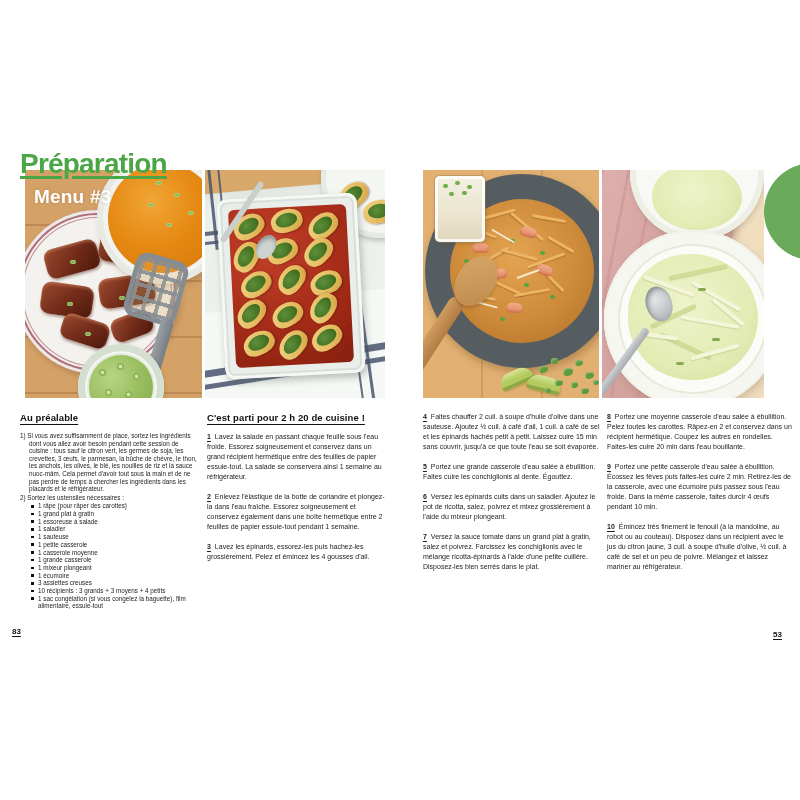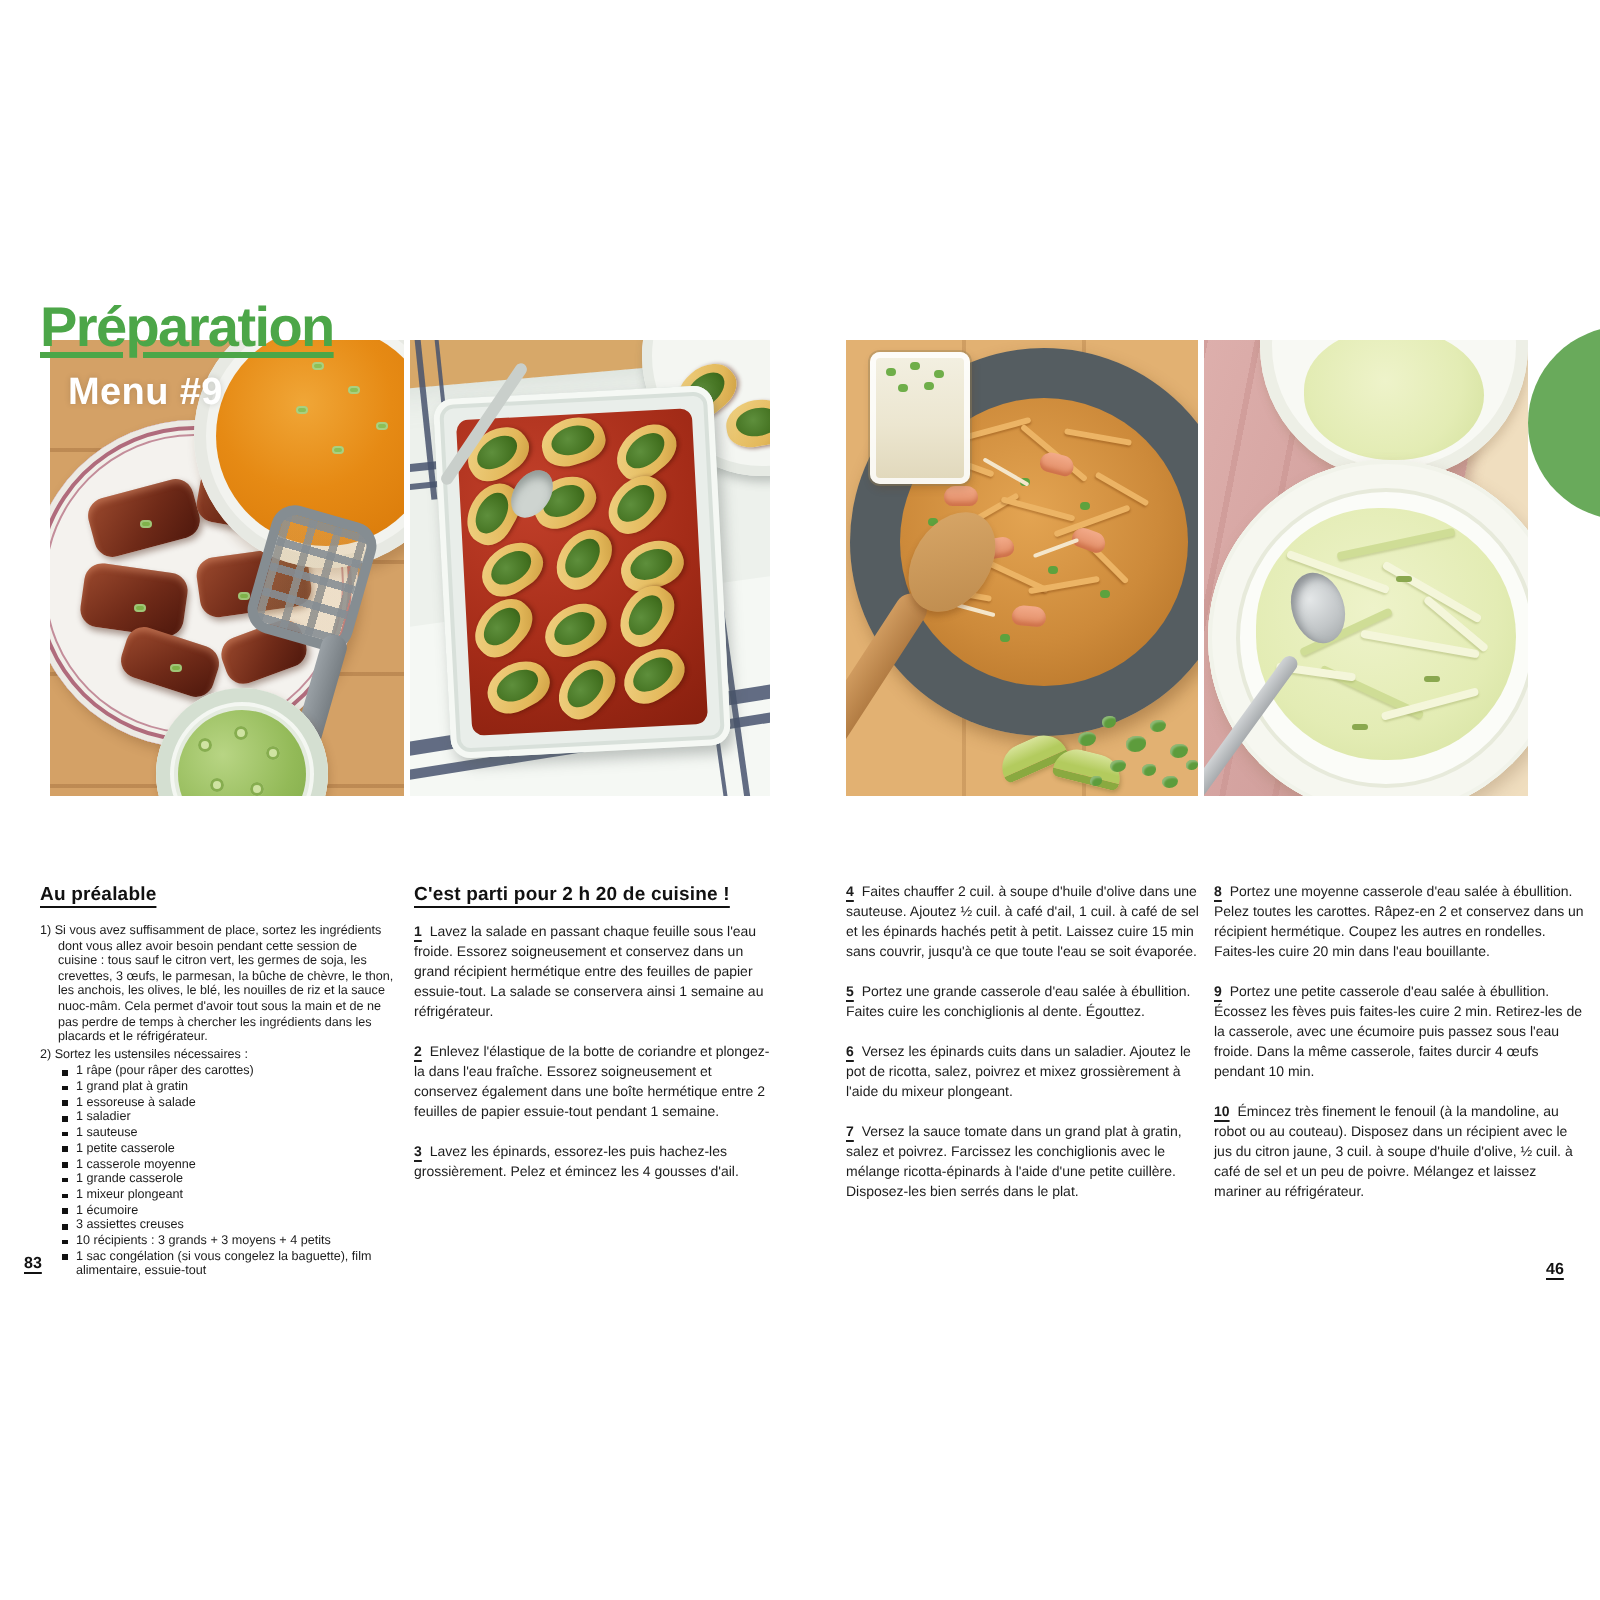--- a/index.html
+++ b/index.html
@@ -117,21 +117,21 @@
     background:radial-gradient(circle at 40% 35%, #e4e7e8 0%, #c2c6c8 55%, #9fa4a6 100%);
     box-shadow:inset 2px 3px 4px rgba(90,95,100,.55); }
   .spoon4-h { left:14px; top:150px; width:8px; height:92px; border-radius:4px; transform:rotate(36deg);
     background:linear-gradient(90deg,#d0d3d5,#a7abae); }
 
   
   .green-dot { position:absolute; left:764px; top:163px; width:97px; height:97px; border-radius:50%;
     background:#69aa5b; z-index:5; }
 
   
-  .col { position:absolute; top:412px; color:#1c1c1c; z-index:3;margin-top:30px; }
+  .col { position:absolute; top:412px; color:#1c1c1c; z-index:3; }
   #col-prelim { left:20px;  width:177px; }
   #col-cook   { left:207px; width:179px; }
   #col-steps1 { left:423px; width:179px; }
   #col-steps2 { left:607px; width:186px; }
 
   .sec-title { font-size:9.5px; font-weight:bold; color:#111;
     text-decoration:underline; text-underline-offset:2.5px; text-decoration-thickness:1px;
     margin-bottom:9px; letter-spacing:0.1px; }
 
   .pre-item { font-size:6.3px; line-height:7.6px; padding-left:9px; text-indent:-9px; margin-bottom:1px; }
@@ -146,21 +146,21 @@
     text-decoration:underline; text-underline-offset:1.5px; z-index:3; }
   #page-left  { left:12px;  top:627px; }
   #page-right { left:773px; top:630px; }
 </style>
 </head>
 <body>
 
 <div class="canvas">
 
   <div class="title-prep">Préparation</div>
-  <div class="menu-label">Menu #9</div>
+  <div class="menu-label">Menu #3</div>
 
   <div id="photo1" class="photo">
     <div class="wood-lines-h"></div>
     <div class="abs circle plate-main" id="meat-plate">
         <div class="meat" style="left: 30px; top: 34px; width: 54px; height: 30px; transform: rotate(-15deg);"></div>
         <div class="meat" style="left: 84px; top: 26px; width: 50px; height: 28px; transform: rotate(10deg);"></div>
         <div class="meat" style="left: 26px; top: 74px; width: 52px; height: 32px; transform: rotate(8deg);"></div>
         <div class="meat" style="left: 84px; top: 66px; width: 56px; height: 30px; transform: rotate(-8deg);"></div>
         <div class="meat" style="left: 46px; top: 108px; width: 48px; height: 26px; transform: rotate(18deg);"></div>
         <div class="meat" style="left: 96px; top: 104px; width: 42px; height: 24px; transform: rotate(-20deg);"></div>
@@ -395,14 +395,14 @@
 
   <div id="col-steps2" class="col">
     <div>
         <p class="step"><span class="step-num">8</span><span> Portez une moyenne casserole d'eau salée à ébullition. Pelez toutes les carottes. Râpez-en 2 et conservez dans un récipient hermétique. Coupez les autres en rondelles. Faites-les cuire 20 min dans l'eau bouillante.</span></p>
         <p class="step"><span class="step-num">9</span><span> Portez une petite casserole d'eau salée à ébullition. Écossez les fèves puis faites-les cuire 2 min. Retirez-les de la casserole, avec une écumoire puis passez sous l'eau froide. Dans la même casserole, faites durcir 4 œufs pendant 10 min.</span></p>
         <p class="step"><span class="step-num">10</span><span> Émincez très finement le fenouil (à la mandoline, au robot ou au couteau). Disposez dans un récipient avec le jus du citron jaune, 3 cuil. à soupe d'huile d'olive, ½ cuil. à café de sel et un peu de poivre. Mélangez et laissez mariner au réfrigérateur.</span></p>
       </div>
   </div>
 
   <div id="page-left" class="pagenum">83</div>
-  <div id="page-right" class="pagenum">46</div>
+  <div id="page-right" class="pagenum">53</div>
 </div>
 
 </body></html>

